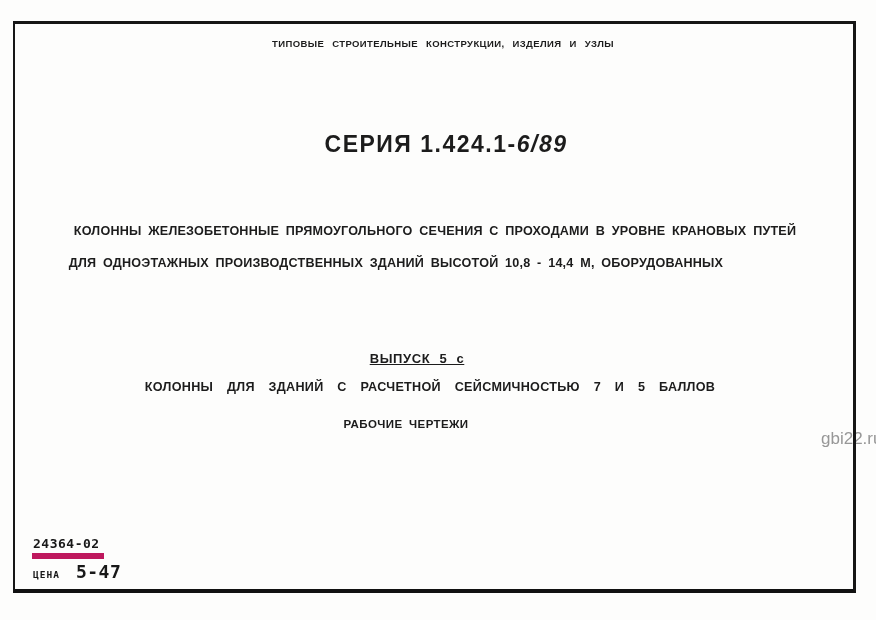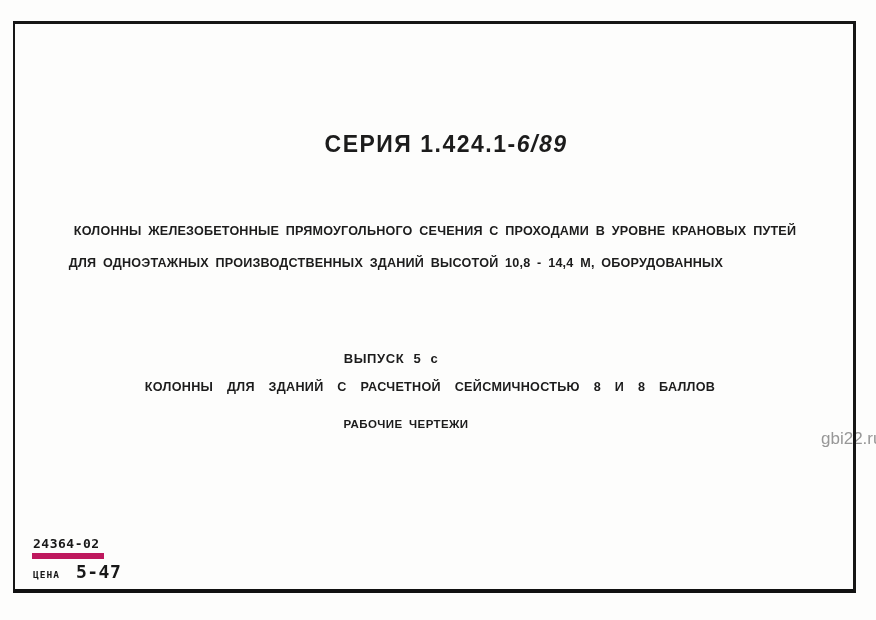--- a/index.html
+++ b/index.html
@@ -70,24 +70,25 @@
   }
   .desc-3 {
     top: 287px;
     left: 420px;
     font-size: 12.6px;
     letter-spacing: 0.3px;
     word-spacing: 3px;
   }
   .issue {
     top: 351px;
-    left: 391px;
+    left: 417px;
     font-size: 13px;
     letter-spacing: 0.6px;
     word-spacing: 5px;
+    text-decoration: underline;
   }
   .subtitle {
     top: 380px;
     left: 430px;
     font-size: 12.6px;
     letter-spacing: 0.3px;
     word-spacing: 10px;
   }
   .doctype {
     top: 418px;
@@ -141,33 +142,34 @@
     white-space: nowrap;
   }
 </style>
 </head>
 <body>
 
 <div class="page">
 
   <div class="frame"></div>
 
+  <div class="txt header">ТИПОВЫЕ СТРОИТЕЛЬНЫЕ КОНСТРУКЦИИ, ИЗДЕЛИЯ И УЗЛЫ</div>
 
   <div class="txt series">
     <span>СЕРИЯ 1.424.1-</span><span class="suffix">6/89</span>
   </div>
 
   <div class="txt desc-1">КОЛОННЫ ЖЕЛЕЗОБЕТОННЫЕ ПРЯМОУГОЛЬНОГО СЕЧЕНИЯ С ПРОХОДАМИ В УРОВНЕ КРАНОВЫХ ПУТЕЙ</div>
 
   <div class="txt desc-2">ДЛЯ ОДНОЭТАЖНЫХ ПРОИЗВОДСТВЕННЫХ ЗДАНИЙ ВЫСОТОЙ 10,8 - 14,4 М, ОБОРУДОВАННЫХ</div>
 
 
   <div class="txt issue">ВЫПУСК 5 с</div>
 
-  <div class="txt subtitle">КОЛОННЫ ДЛЯ ЗДАНИЙ С РАСЧЕТНОЙ СЕЙСМИЧНОСТЬЮ 8 И 8 БАЛЛОВ</div>
+  <div class="txt subtitle">КОЛОННЫ ДЛЯ ЗДАНИЙ С РАСЧЕТНОЙ СЕЙСМИЧНОСТЬЮ 7 И 5 БАЛЛОВ</div>
 
   <div class="txt doctype">РАБОЧИЕ ЧЕРТЕЖИ</div>
 
   <div class="stamp">
     <span class="number">24364-02</span>
     <div class="price-line">
       <span class="price-label">ЦЕНА</span>
       <span class="price-value">5-47</span>
     </div>
   </div>

